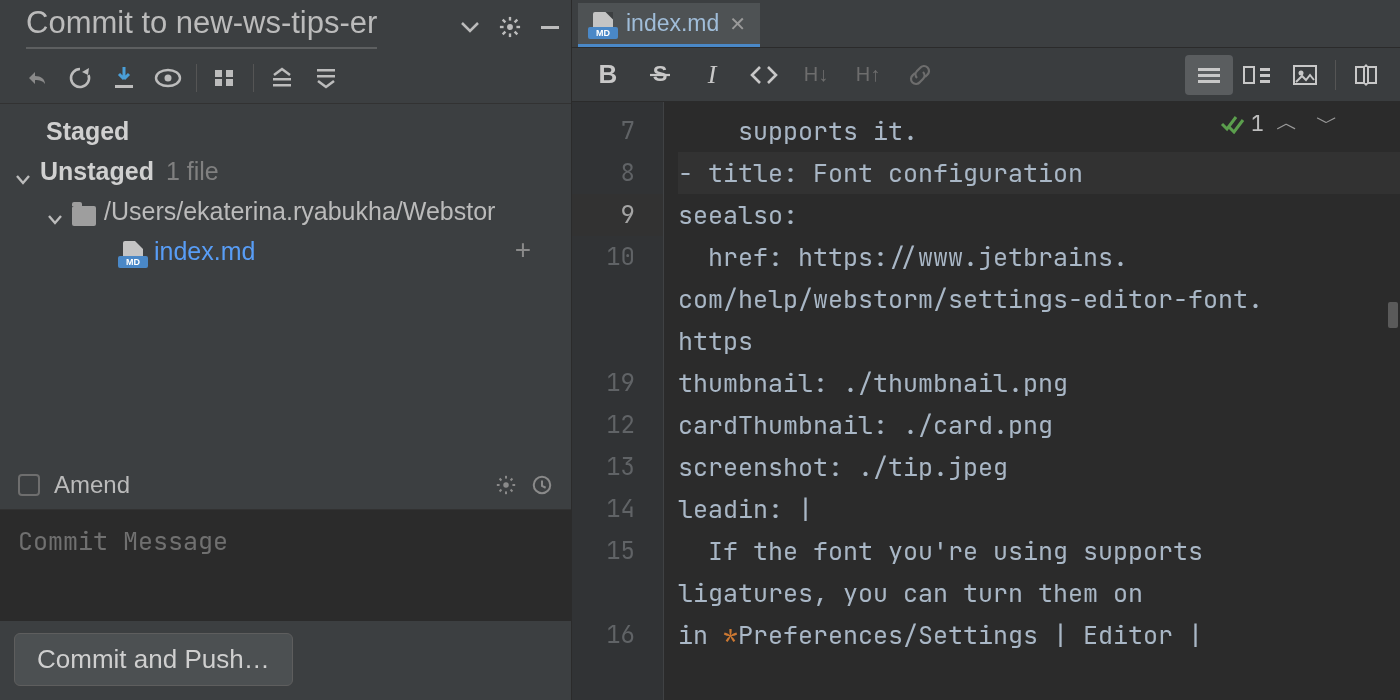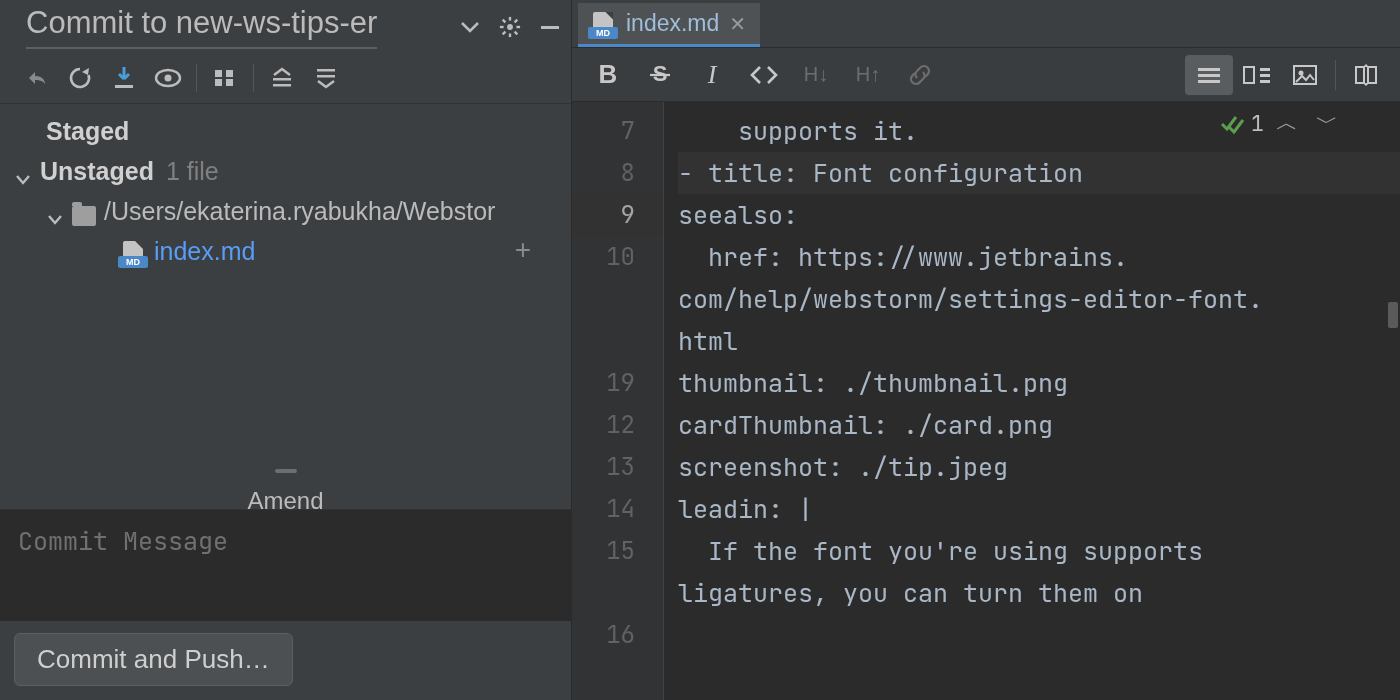--- a/index.html
+++ b/index.html
@@ -66,21 +66,21 @@
     display:inline-flex; align-items:center; justify-content:center;
   }
   .md-icon .doc { width:20px; height:24px; background:#c4c4c4; border-radius:2px; position:relative; }
   .md-icon .doc::after { content:""; position:absolute; top:0; right:0; width:8px; height:8px; background:#3c3f41; clip-path: polygon(0 0,100% 100%,100% 0); }
   .md-icon .tag { position:absolute; bottom:-2px; left:-2px; background:#4a88c7; color:#fff; font-size:9px; font-weight:700; padding:1px 8px; border-radius:2px; }
   .plus-stage { margin-left:auto; color:#8a8a8a; font-size:28px; font-weight:300; padding-right:24px; }
   .spacer { flex:1; }
   .amend-row {
     display:flex; align-items:center; gap:14px;
     padding: 8px 18px; height:48px;
-    font-size:24px; color:#bbbbbb;flex-direction:column;
+    font-size:24px; color:#bbbbbb;
   }
   .checkbox { width:22px; height:22px; border:2px solid #6e6e6e; border-radius:4px; cursor:pointer; }
   .small-icon { color:#8a8a8a; cursor:pointer; display:flex; }
   .commit-msg {
     background:#2b2b2b; border-top:1px solid #323232;
     flex: 1;
     display:flex; flex-direction:column;
   }
   .commit-msg textarea {
     flex:1; background:transparent; border:none; outline:none;
@@ -403,23 +403,24 @@
           </svg>
         <span>1</span>
         <span class="chev-nav">︿</span>
         <span class="chev-nav">﹀</span>
       </div>
       <div class="line">    supports it.</div>
       <div class="line hl">- title: Font configuration</div>
       <div class="line">seealso:</div>
       <div class="line">  href: https://www.jetbrains.</div>
       <div class="line">com/help/webstorm/settings-editor-font.</div>
-      <div class="line">html</div>
+      <div class="line">https</div>
       <div class="line">thumbnail: ./thumbnail.png</div>
       <div class="line">cardThumbnail: ./card.png</div>
       <div class="line">screenshot: ./tip.jpeg</div>
       <div class="line">leadin: |</div>
       <div class="line">  If the font you're using supports </div>
       <div class="line">ligatures, you can turn them on </div>
+      <div class="line"><span>in </span><span class="star">*</span><span>Preferences/Settings | Editor |</span></div>
       <div class="scroll-thumb"></div>
     </div>
   </div>
 </div>
 
 </body></html>

